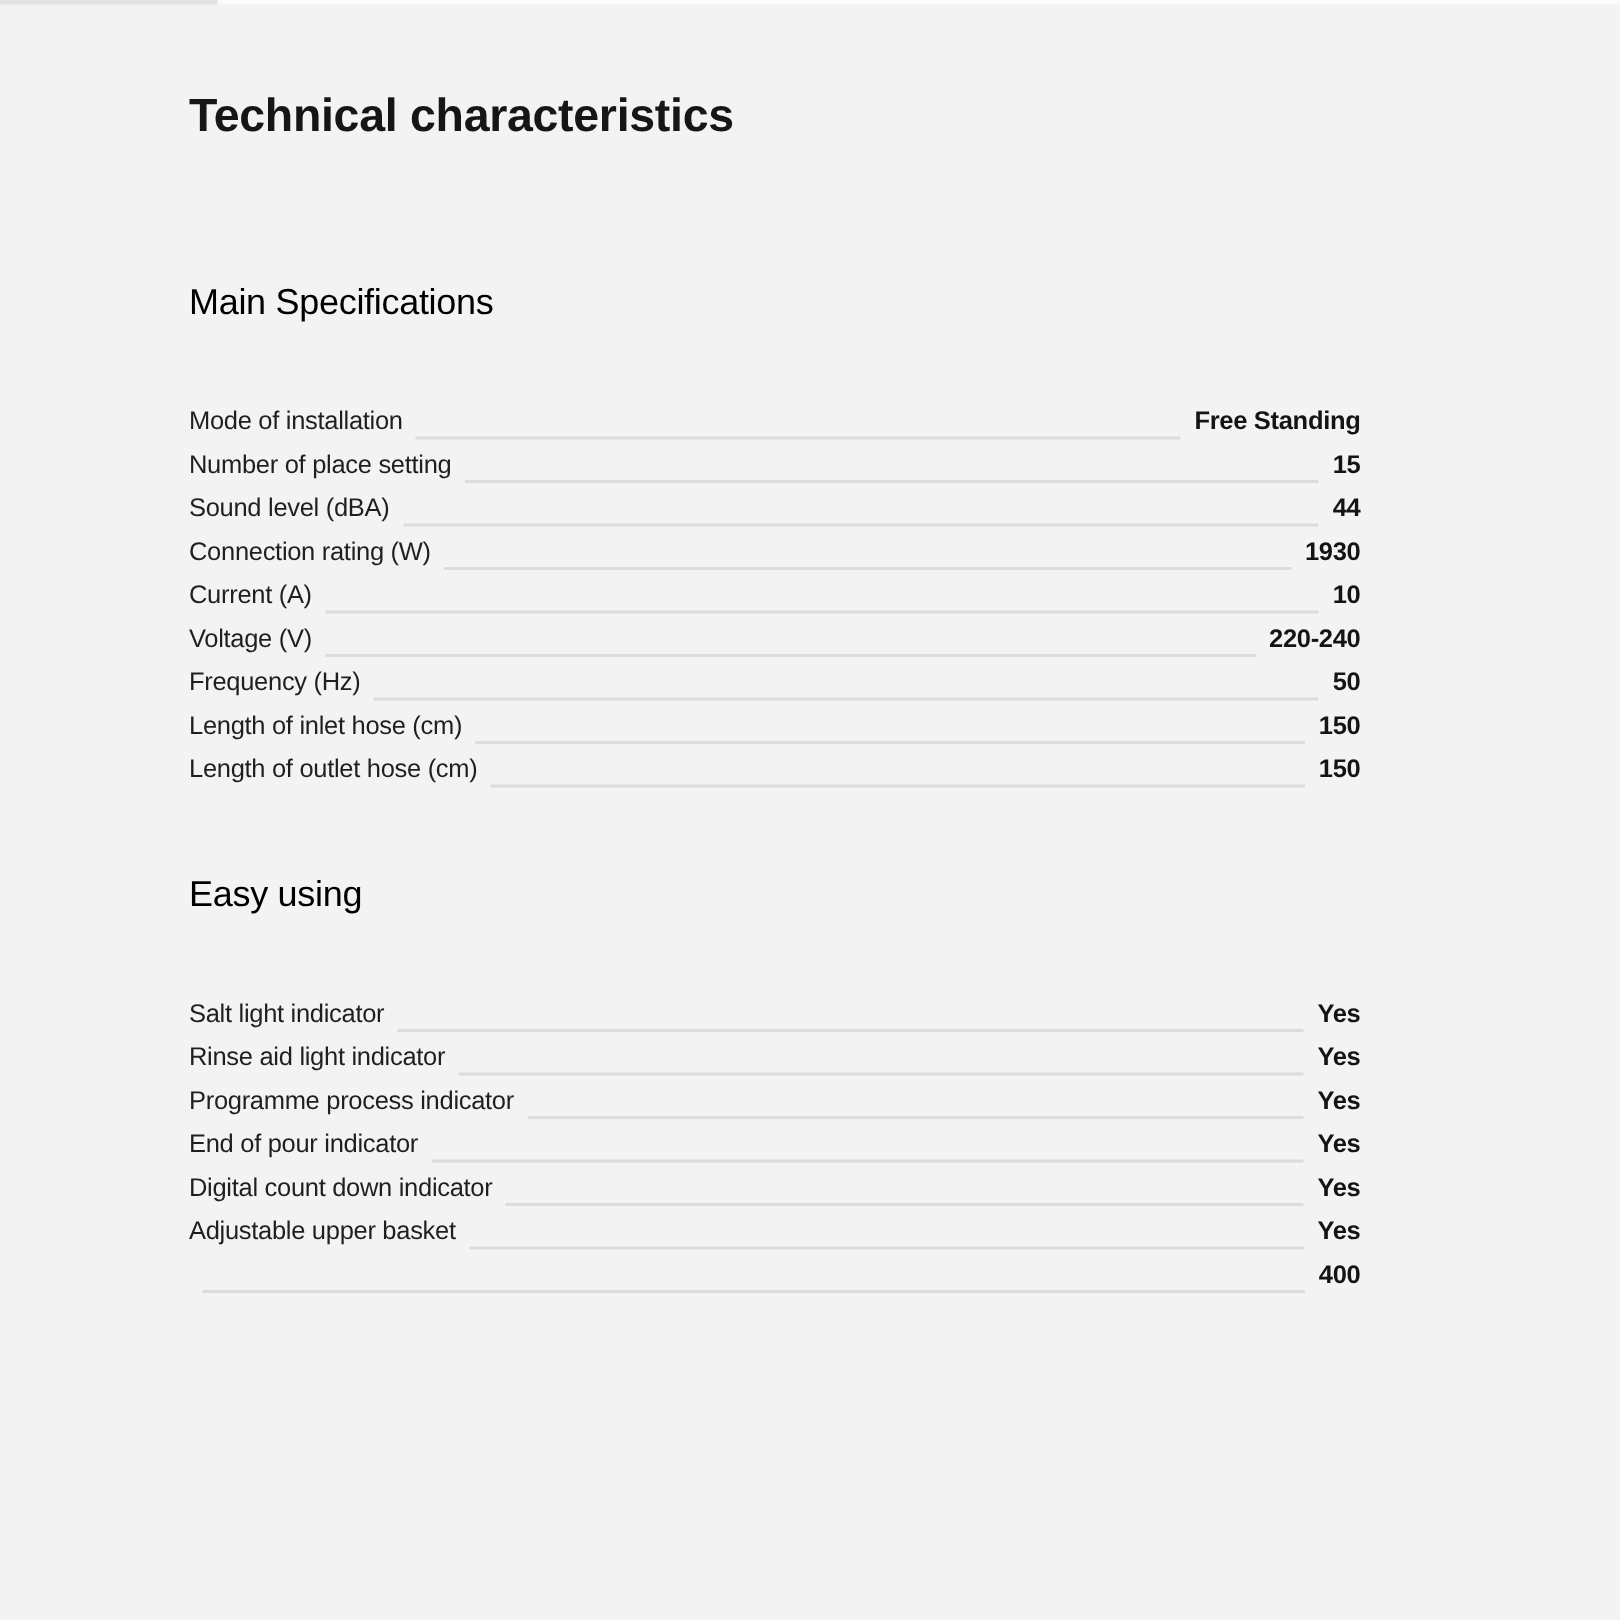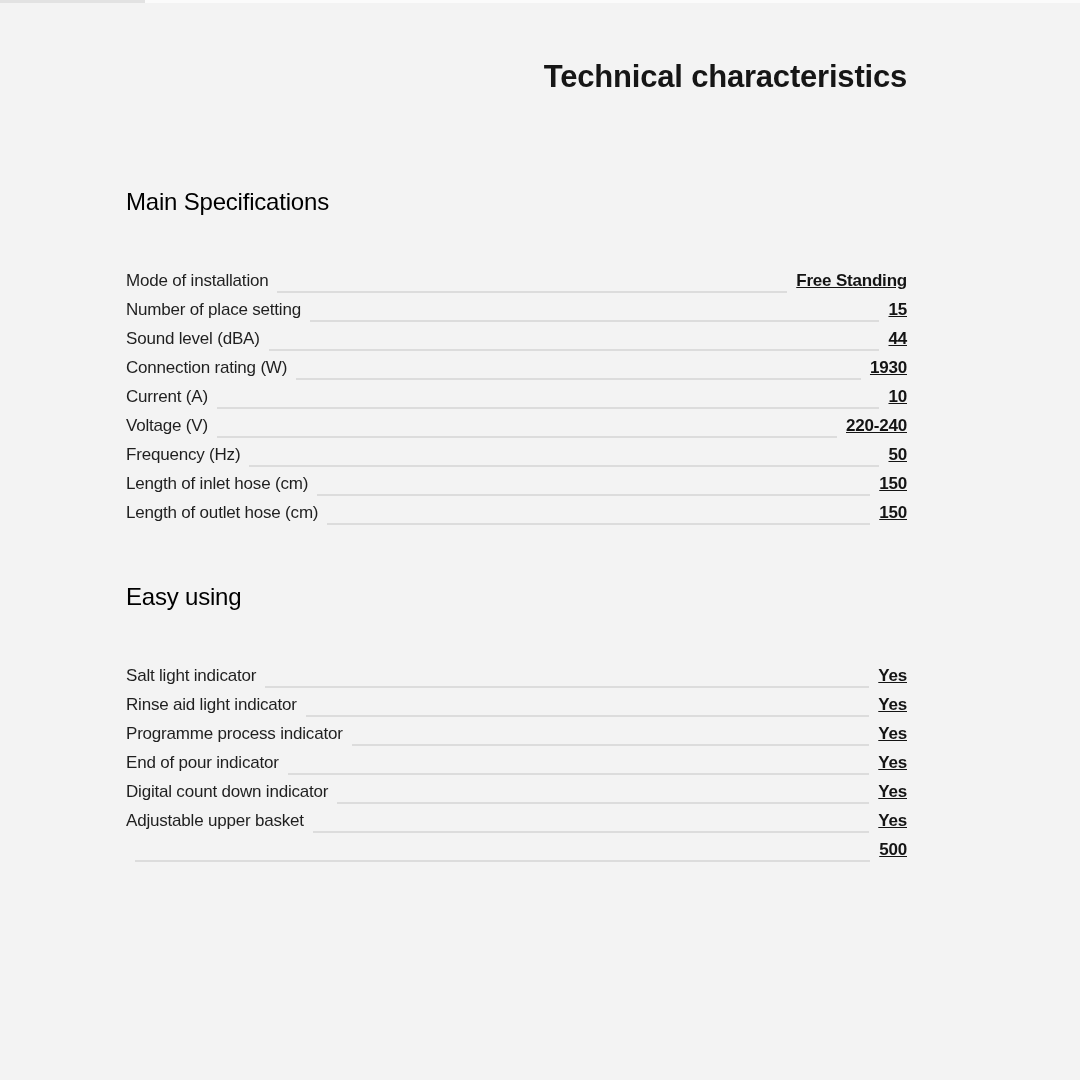--- a/index.html
+++ b/index.html
@@ -31,21 +31,21 @@
   }
   .content {
     margin-left: 126px;
     width: 781px;
   }
   h1.page-title {
     margin: 58px 0 0 0;
     font-size: 31px;
     line-height: 37px;
     font-weight: bold;
-    text-align: right;
+    text-align: left;
     color: #161616;
   }
   section.spec-section h2 {
     margin: 50px 0 54px 0;
     font-size: 24px;
     line-height: 30px;
     font-weight: normal;
     color: #000000;
   }
   section.spec-section:first-of-type h2 {
@@ -65,21 +65,20 @@
     flex: 1 1 auto;
     align-self: flex-end;
     border-bottom: 2px solid var(--leader, #dcdcdc);
     margin: 0 9px 7px 9px;
     min-width: 20px;
   }
   .spec-value {
     white-space: nowrap;
     font-weight: bold;
     color: #141414;
-    text-decoration: underline;
   }
 </style>
 </head>
 <body style="--bg: #f3f3f3; --text: #1a1a1a; --leader: #dcdcdc; --track: #fbfbfb; --fill: #e2e2e2; --bottombar: #e7e7e7;">
 
 <div class="progress-track">
   <div class="progress-fill"></div>
 </div>
 
 <div class="content">
@@ -183,18 +182,18 @@
 
   <div class="spec-row">
     <span class="spec-label">Adjustable upper basket</span>
     <span class="leader"></span>
     <span class="spec-value">Yes</span>
   </div>
 
 
   <div class="spec-row">
     <span class="leader"></span>
-    <span class="spec-value">500</span>
+    <span class="spec-value">400</span>
   </div>
 </div>
   </section>
 </div>
 </div>
 
 </body></html>

